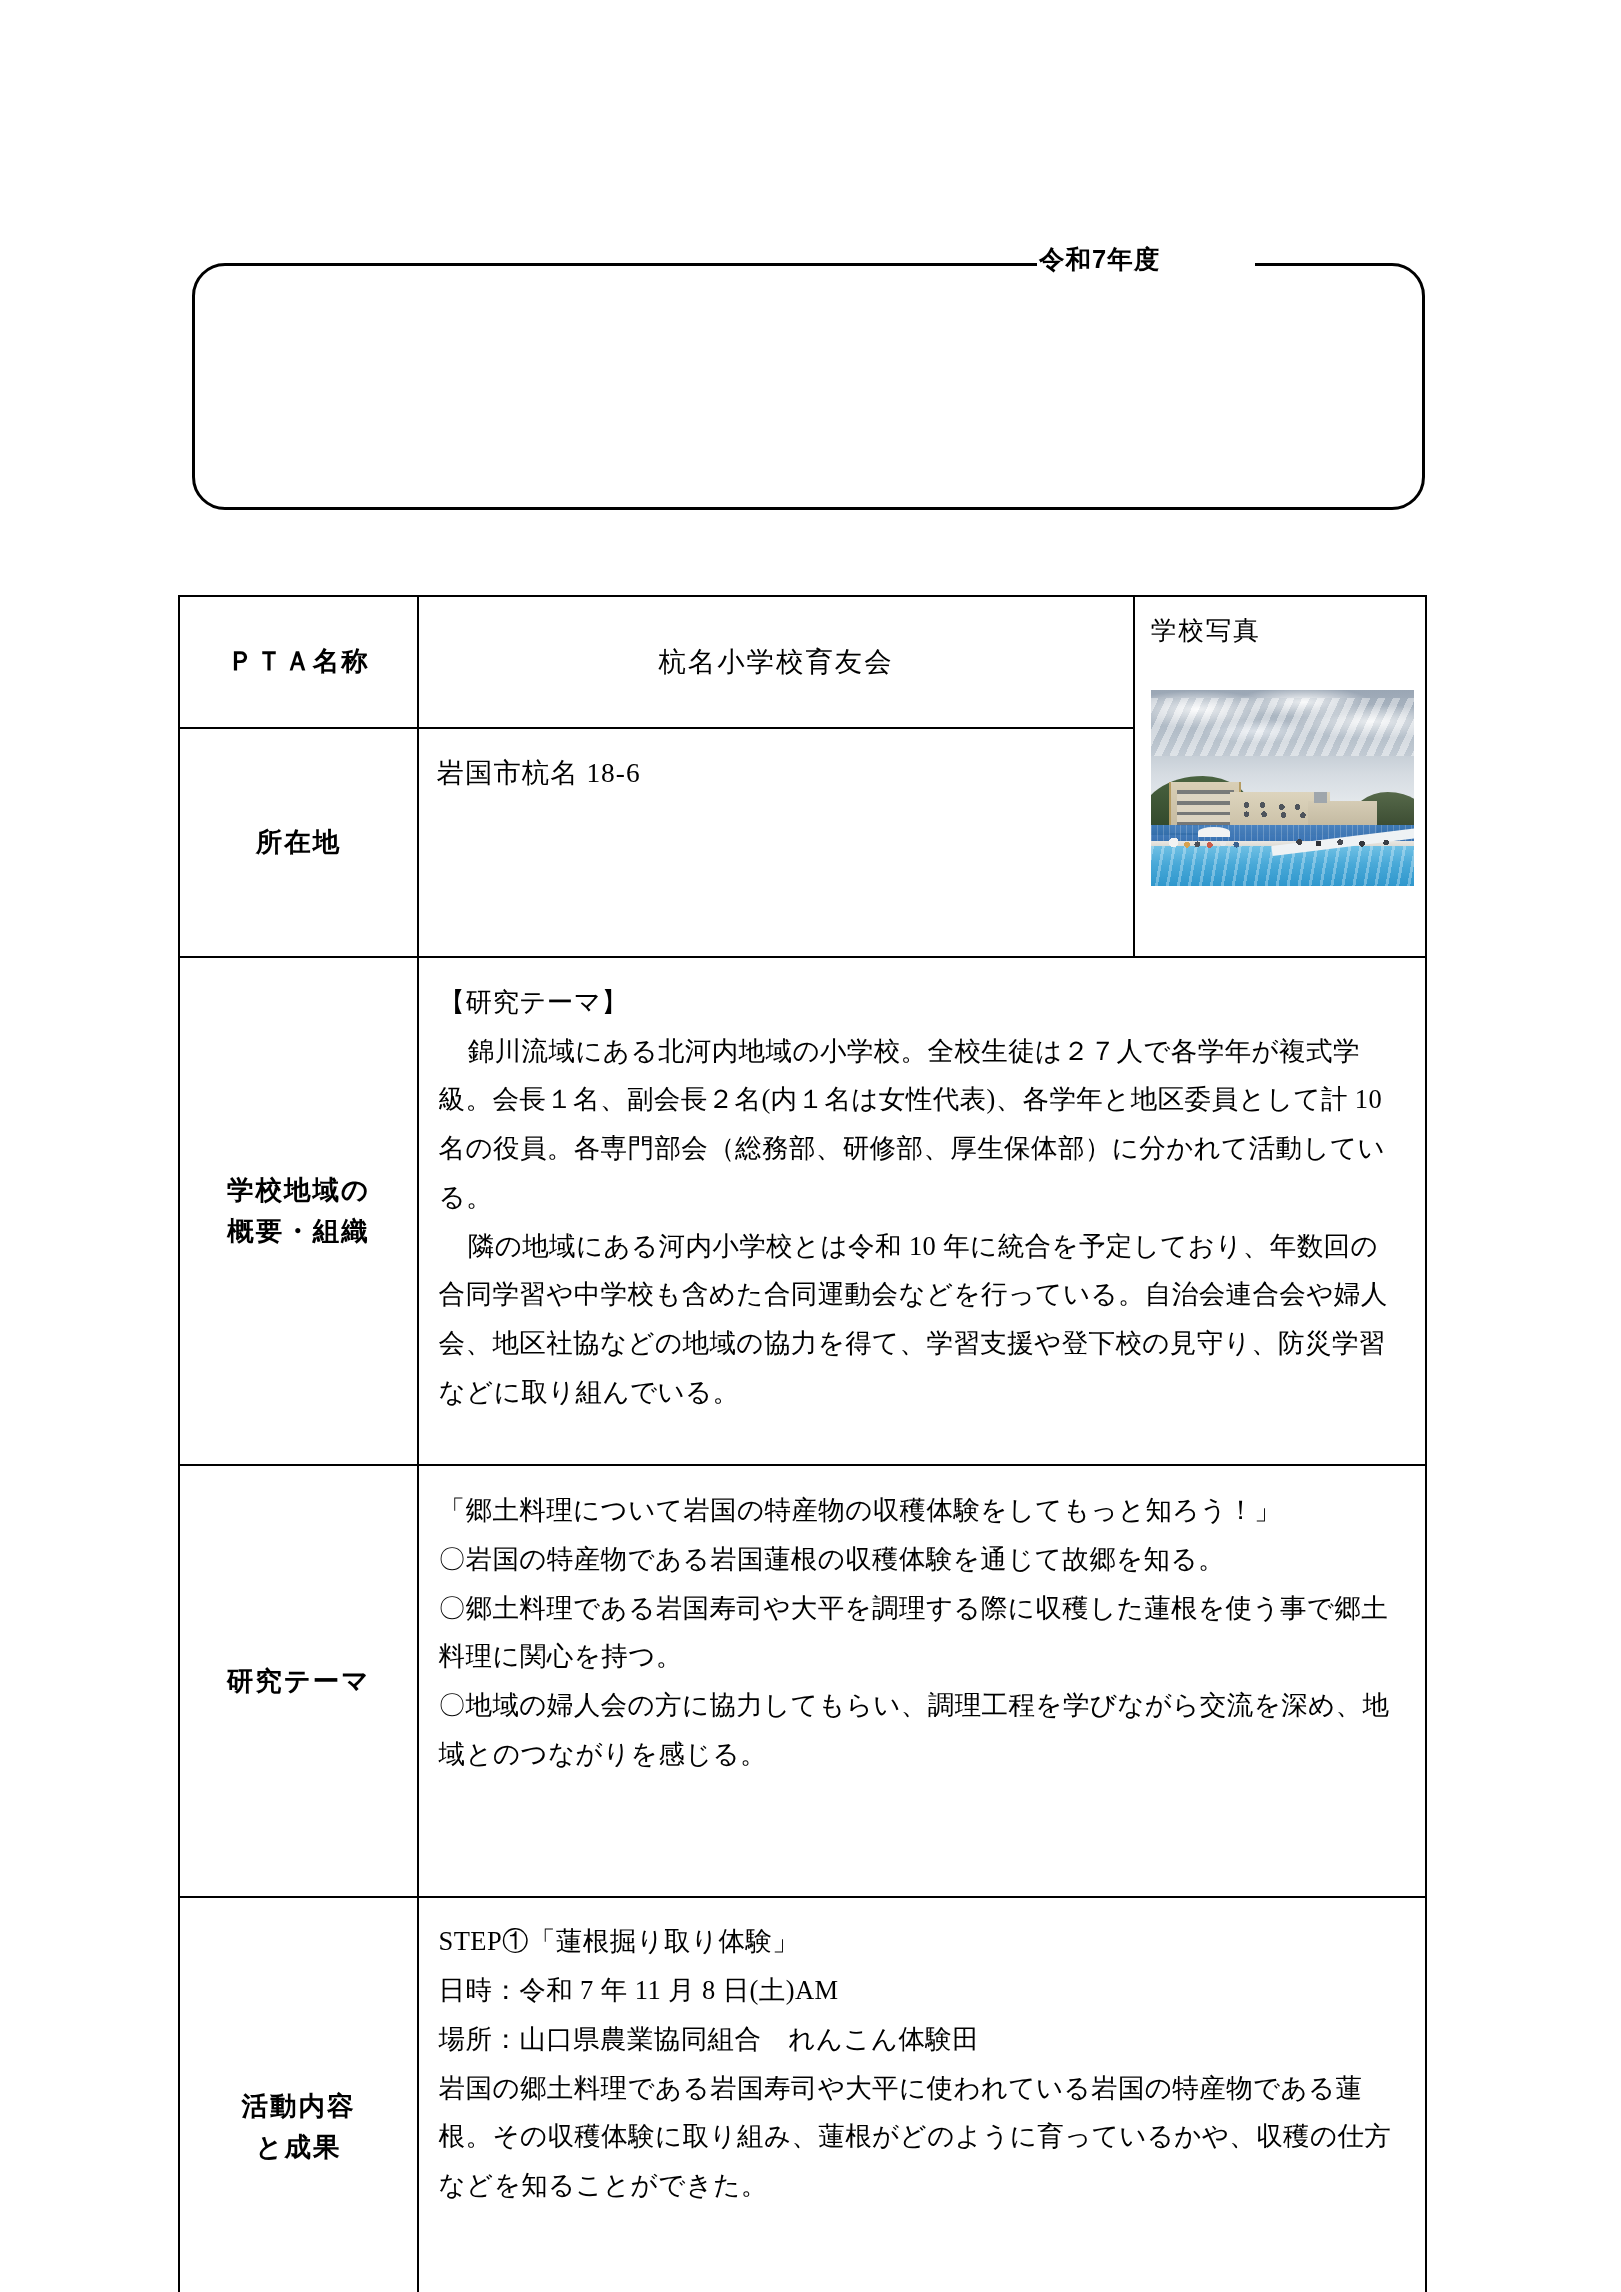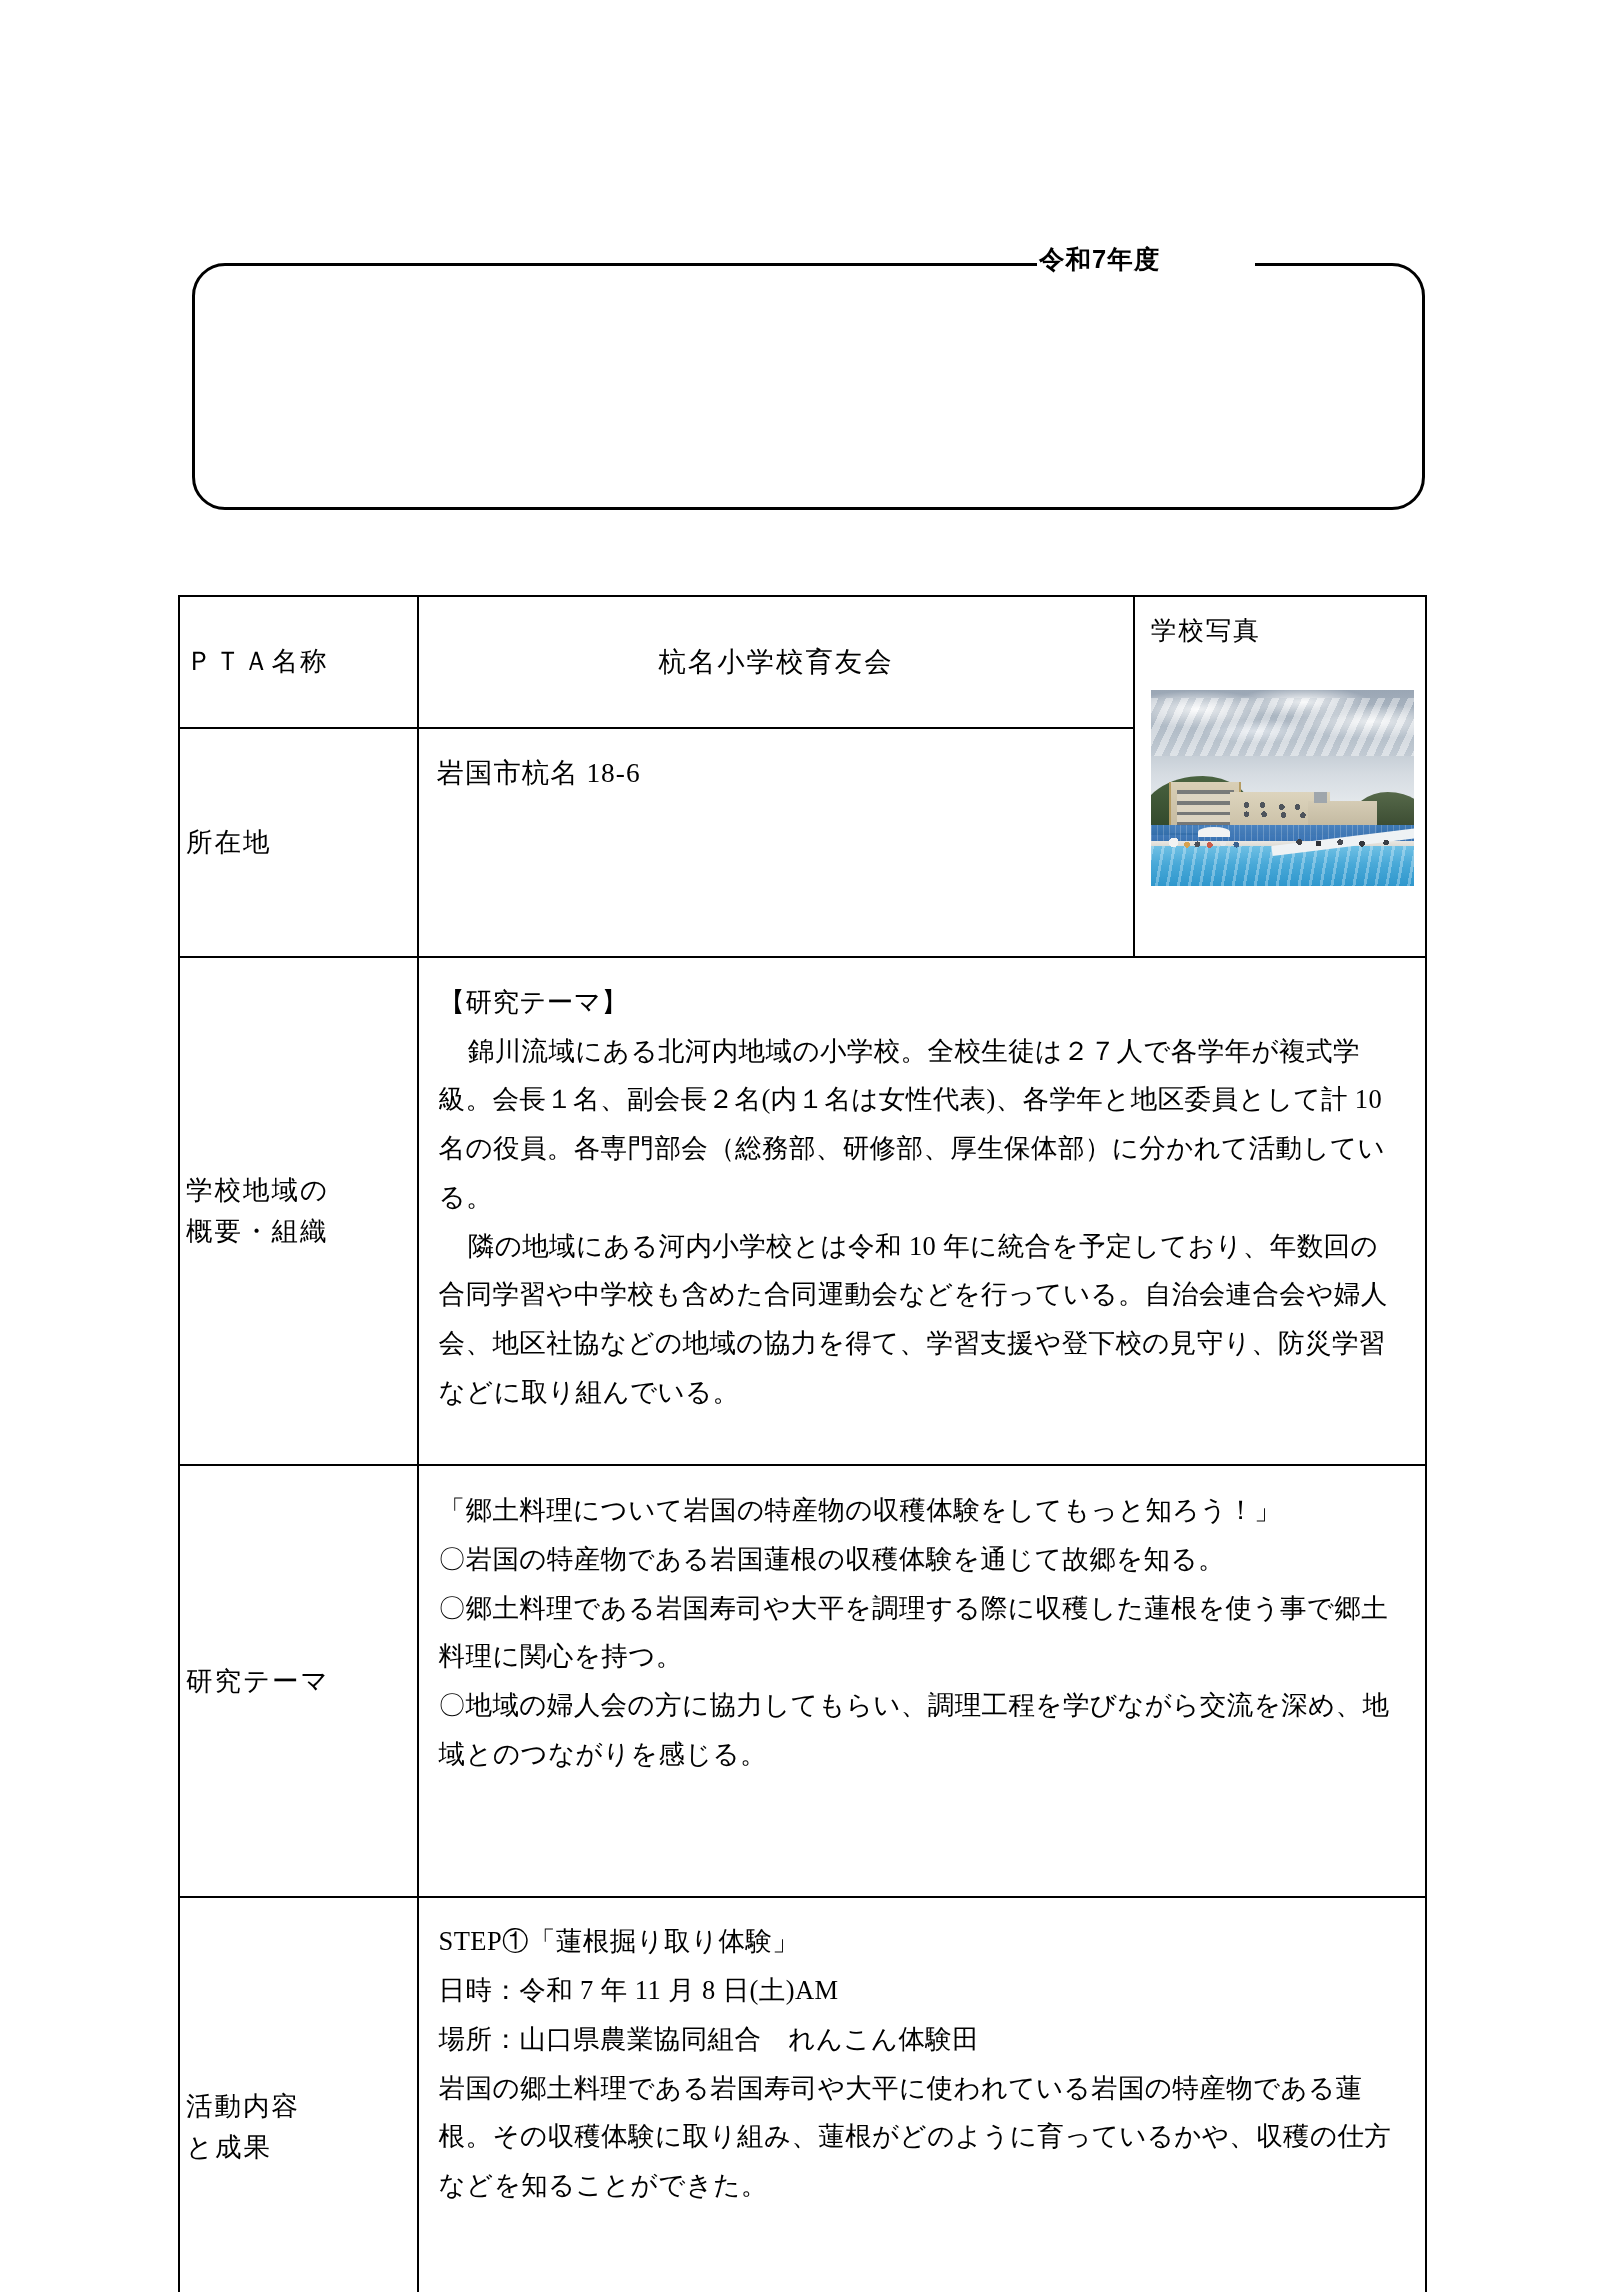--- a/index.html
+++ b/index.html
@@ -80,25 +80,27 @@
     border: 2px solid #000000;
     vertical-align: top;
     padding: 16px;
     background: #ffffff;
   }
   .col-label { width: 239px; }
   .col-body  { width: 716px; }
   .col-photo { width: 292px; }
 
   .label-cell {
+    text-align: center;
     vertical-align: middle !important;
     font-size: 26.5px;
     line-height: 1.55;
     letter-spacing: 2px;
     padding: 3.9px 5.9px !important;
+    font-weight: bold;
   }
   .label-cell .lbl-line { display: block; white-space: nowrap; }
 
   .value-center {
     text-align: center;
     vertical-align: middle !important;
     font-size: 27.4px;
     letter-spacing: 2px;
   }
   .value-topleft {

